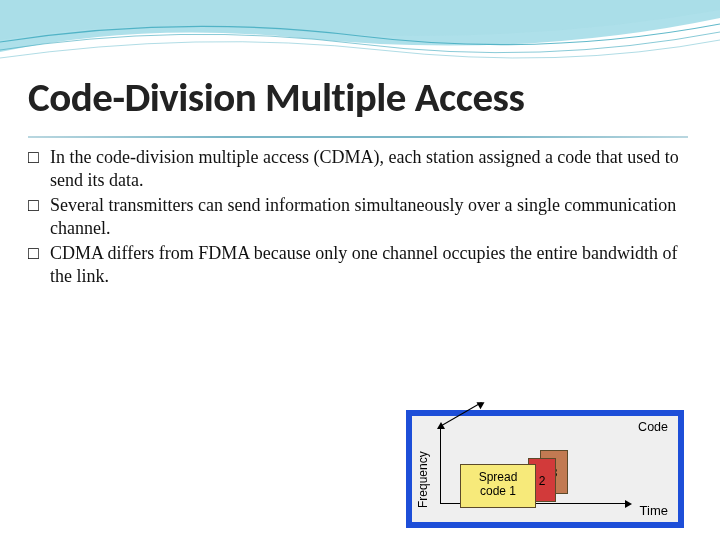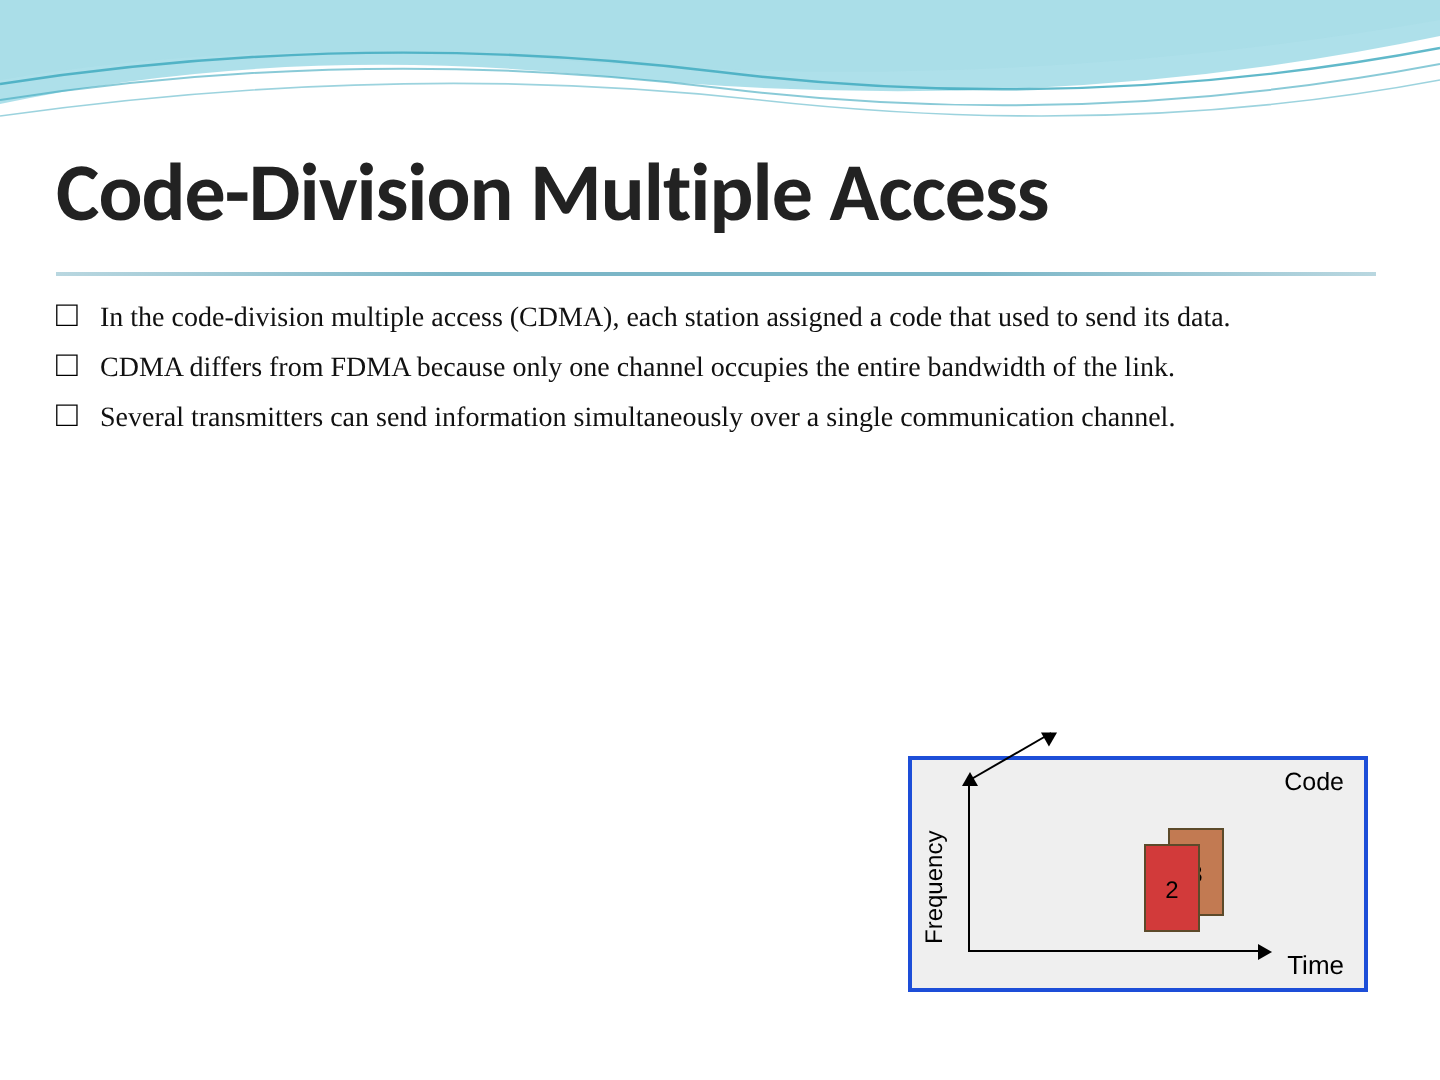--- a/index.html
+++ b/index.html
@@ -31,21 +31,21 @@
     margin-bottom: 14px;
   }
   .title-underline {
     width: 660px;
     height: 2px;
     background: linear-gradient(to right, #b9d7e0 0%, #7bb6c7 30%, #7bb6c7 70%, #b9d7e0 100%);
     margin: 4px 0 8px 0;
   }
   .bullets {
     font-family: Georgia, "Times New Roman", serif;
-    font-size: 14px;
+    font-size: 18px;
     color: #111;
     line-height: 1.28;
   }
   .bullet {
     margin-bottom: 2px;
     padding-left: 22px;
     text-indent: -22px;
   }
   .bullet::before {
     content: "\25A1";
@@ -53,24 +53,24 @@
     font-size: 18px;
     color: #000;
     margin-right: 4px;
     display: inline-block;
     width: 18px;
     text-indent: 0;
   }
   .diagram {
     position: absolute;
     right: 36px;
-    bottom: 44px;
-    width: 230px;
+    bottom: 12px;
+    width: 278px;
     height: 118px;
-    border: 2px solid #1d4ed8;
+    border: 6px solid #1d4ed8;
     background: #efefef;
   }
   .diag-inner {
     position: absolute;
     top: 6px; left: 6px; right: 6px; bottom: 6px;
   }
   .axis-y-label {
     position: absolute;
     left: -2px;
     top: 18px;
@@ -145,34 +145,38 @@
   <path d="M0,50 Q180,22 360,44 Q540,66 720,32" stroke="#3aa7bd" stroke-width="1" fill="none" opacity="0.6"></path>
   <path d="M0,58 Q200,30 380,50 Q560,70 720,40" stroke="#3aa7bd" stroke-width="0.8" fill="none" opacity="0.5"></path>
 </svg>
 
 <div class="content">
   <div class="title">Code-Division Multiple Access</div>
   <div class="title-underline"></div>
 
   <div class="bullets">
     <div class="bullet">In the code-division multiple access (CDMA), each station assigned a code that used to send its data.</div>
+    <div class="bullet">Several transmitters can send information simultaneously over a single communication channel.</div>
     <div class="bullet">CDMA differs from FDMA because only one channel occupies the entire bandwidth of the link.</div>
-    <div class="bullet">Several transmitters can send information simultaneously over a single communication channel.</div>
   </div>
 </div>
 
 <div class="diagram">
   <div class="diag-inner">
     <div class="axis-y-label">Frequency</div>
     <div class="axis-code-label">Code</div>
     <div class="axis-time-label">Time</div>
 
     <div class="axis-line-v"></div>
     <div class="axis-line-h"></div>
     <div class="axis-line-diag"></div>
     <div class="arrowhead arrow-up"></div>
     <div class="arrowhead arrow-right"></div>
     <div class="arrowhead arrow-diag"></div>
 
     <div class="code-card card3">3</div>
     <div class="code-card card2">2</div>
+    <div class="code-card card1">
+      <div>Spread</div>
+      <div>code 1</div>
+    </div>
   </div>
 </div>
 
 </body></html>

